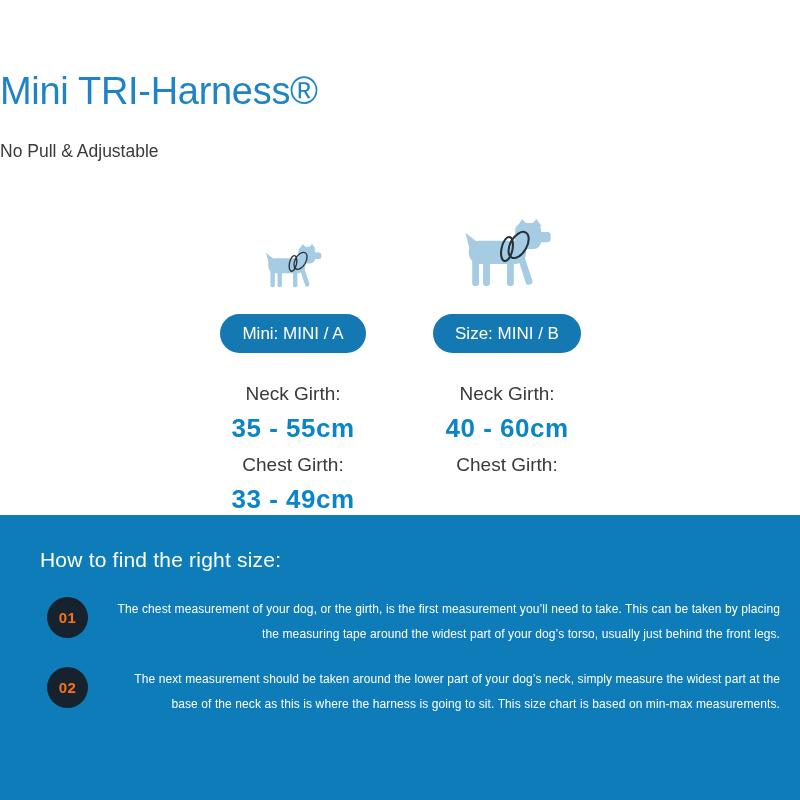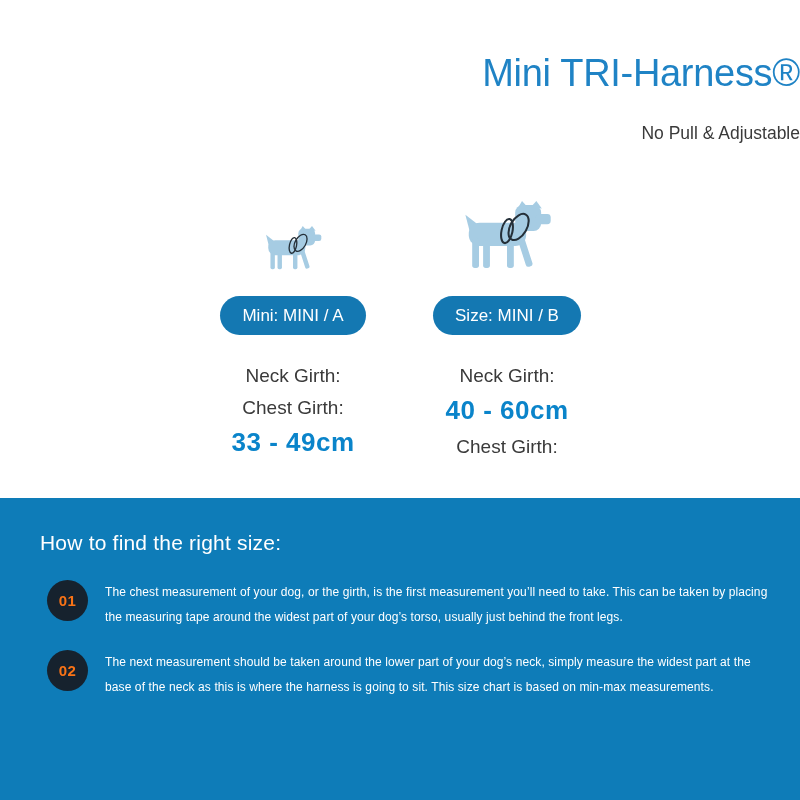--- a/index.html
+++ b/index.html
@@ -10,21 +10,21 @@
   }
   .page {
     position: relative;
     width: 800px; height: 800px;
     background: #ffffff;
     display: flex; flex-direction: column;
     overflow: hidden;
   }
 
   
-  .header { padding-top: 52px; text-align: right; }
+  .header { padding-top: 70px; text-align: left; }
   .title {
     font-size: 38px; font-weight: 500; letter-spacing: -0.3px;
     color: var(--title-blue, #1f83c5);
   }
   .subtitle {
     margin-top: 28px;
     font-size: 17.5px; font-weight: 500;
     color: var(--text-dark, #333333);
   }
 
@@ -75,21 +75,21 @@
     margin-left: 7px;
     border-radius: 50%;
     background: var(--step-circle-dark, #16222e);
     color: #f97316;
     display: flex; align-items: center; justify-content: center;
     font-size: 15px; font-weight: bold; letter-spacing: 0.5px;
   }
   .step-text {
     margin-left: 17px;
     max-width: 681px;
-    font-size: 12px; line-height: 25px; letter-spacing: 0.1px;
+    font-size: 12px; line-height: 25px; letter-spacing: 0.1px; text-align: right;
   }
 
   
   .dog-a { width: 62px; height: 46px; }
   .dog-b { width: 96px; height: 71px; }
   .dog-fill { fill: var(--dog-blue, #a6cce3); }
   .harness-stroke { fill: none; stroke: var(--harness-dark, #253039); stroke-width: 3; stroke-linecap: round; }
   .defs-svg { position: absolute; width: 0; height: 0; overflow: hidden; }
 </style>
 </head>
@@ -128,20 +128,21 @@
   <div class="columns">
 
     <section class="col">
       <div class="dog-wrap">
         <svg class="dog-a" viewBox="0 0 140 104">
           <use href="#dog-symbol"></use>
         </svg>
       </div>
       <div class="badge">Mini: MINI / A</div>
       <div class="girth-label">Neck Girth:</div>
+      <div class="girth-value">35 - 55cm</div>
       <div class="girth-label chest">Chest Girth:</div>
       <div class="girth-value">33 - 49cm</div>
     </section>
 
     <section class="col">
       <div class="dog-wrap">
         <svg class="dog-b" viewBox="0 0 140 104">
           <use href="#dog-symbol"></use>
         </svg>
       </div>

